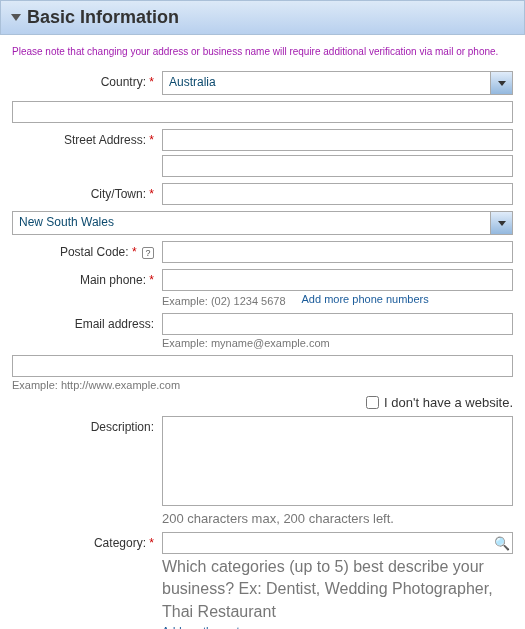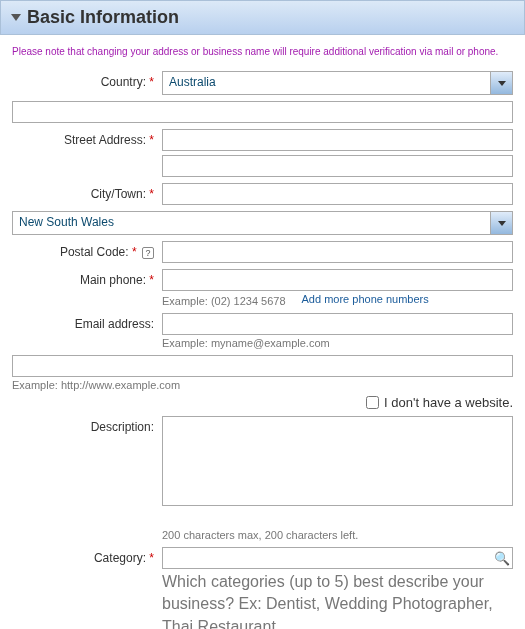--- a/index.html
+++ b/index.html
@@ -154,23 +154,23 @@
       height: 90px;
       border: 1px solid #aaa;
       padding: 3px 4px;
       font-size: 12px;
       color: #333;
       resize: none;
       font-family: Arial, sans-serif;
     }
 
     .char-count {
-      font-size: 11px;
+      font-size: 13px;
       color: #777;
-      margin-top: 20px;
+      margin-top: 2px;
     }
 
     .category-input-wrapper {
       position: relative;
       width: 100%;
     }
 
     .category-input {
       width: 100%;
       height: 22px;

